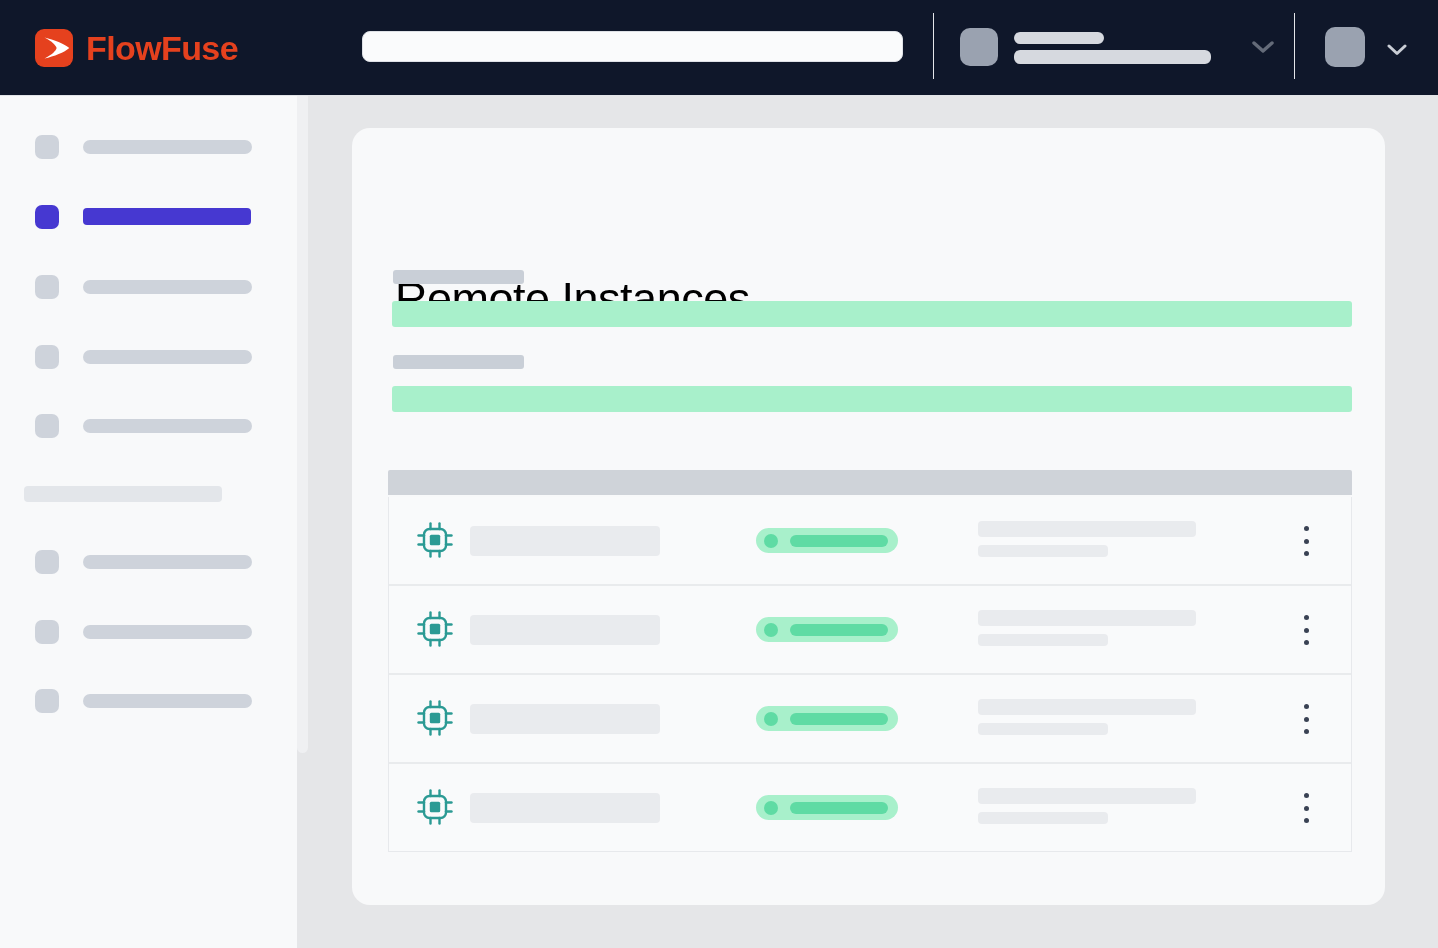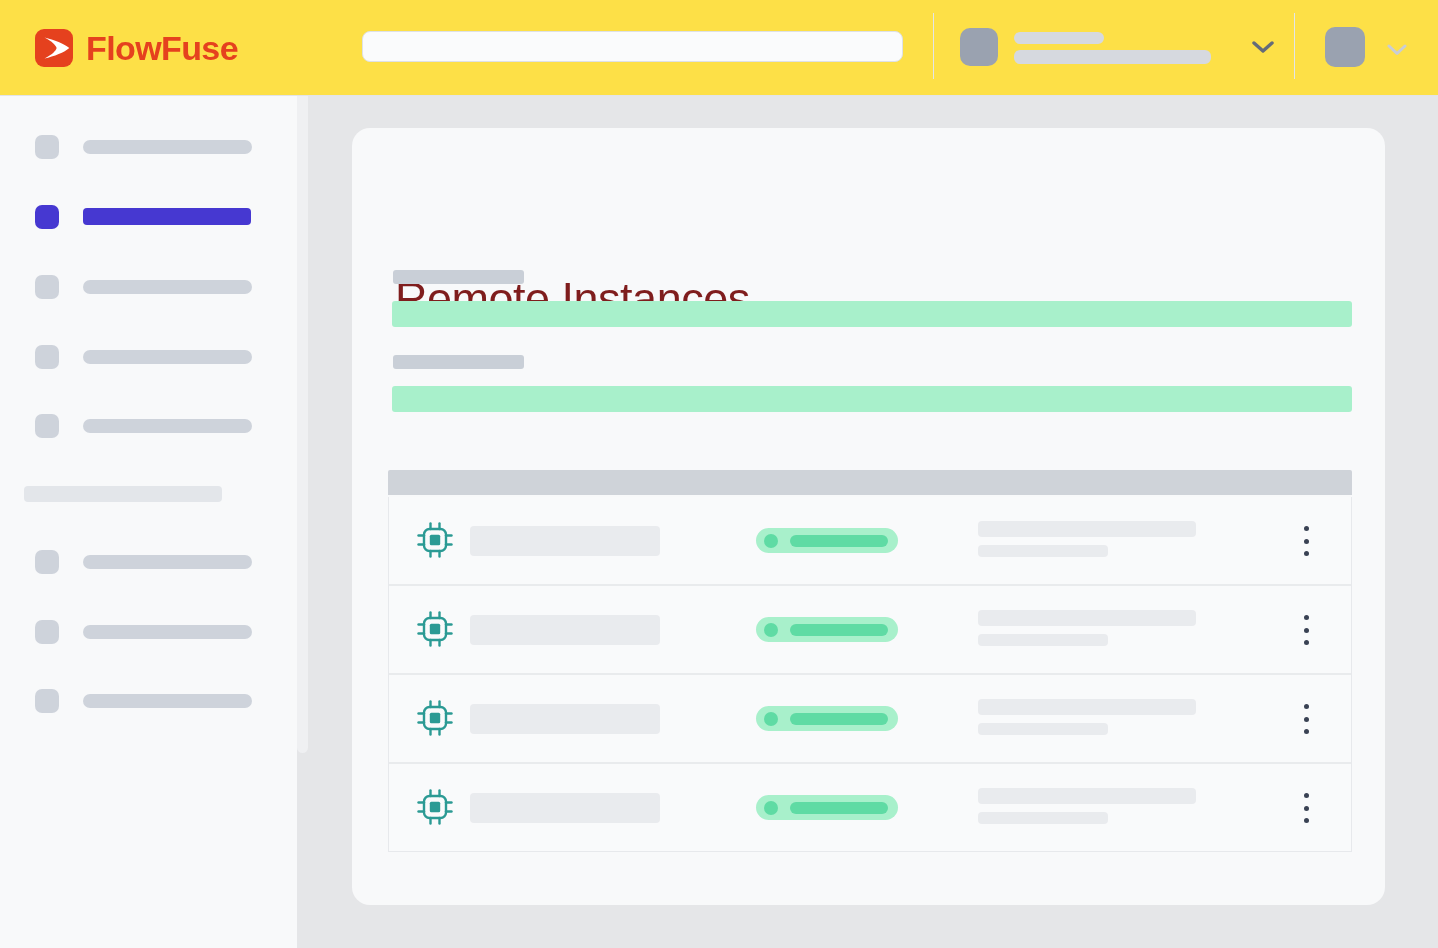--- a/index.html
+++ b/index.html
@@ -2,21 +2,21 @@
 <html><head>
 <meta charset="utf-8">
 <style>
   html,body{margin:0;padding:0;}
   body{width:1438px;height:948px;position:relative;overflow:hidden;
        background:#E5E6E8;font-family:"Liberation Sans",sans-serif;}
   .abs{position:absolute;}
 
   
   .header{position:absolute;left:0;top:0;width:1438px;height:95px;
-          background:#fde047;border-bottom:1px solid #E2E4E8;z-index:5;}
+          background:#0f172a;border-bottom:1px solid #E2E4E8;z-index:5;}
   .logo{position:absolute;left:35px;top:29px;display:flex;align-items:center;gap:13px;cursor:pointer;}
   .logo-mark{width:38px;height:38px;border-radius:9px;background:#E5411E;display:block;}
   .logo-text{font-size:34px;font-weight:bold;letter-spacing:-0.6px;color:#E5411E;line-height:38px;}
   .search{position:absolute;left:362px;top:31px;width:541px;height:31px;box-sizing:border-box;
           border:1px solid #DEE1E6;border-radius:8px;background:#FAFBFC;outline:none;
           font-size:14px;padding:0 12px;color:#394150;}
   .hdr-divider{position:absolute;top:13px;width:1px;height:66px;background:#E3E5E9;}
   .sq{border-radius:10px;background:#9AA2B0;display:block;}
   .hbar{border-radius:6px;background:#D6D9DF;display:block;}
   .chev{position:absolute;}
@@ -31,21 +31,21 @@
   .si1{top:40px}.si2{top:110px}.si3{top:180px}.si4{top:250px}.si5{top:319px}
   .si6{top:455px}.si7{top:525px}.si8{top:594px}
   .side-section{position:absolute;left:24px;top:391px;width:198px;height:16px;border-radius:4px;background:#E3E6EA;}
   .scroll-strip{position:absolute;left:297px;top:95px;width:11px;height:658px;
                 background:#EFF0F2;border-radius:0 0 6px 6px;}
 
   
   .card{position:absolute;left:352px;top:128px;width:1033px;height:777px;
         background:#F8F9FA;border-radius:18px;}
   .page-title{position:absolute;left:43px;top:145px;margin:0;font-size:45px;font-weight:500;
-              color:#7f1d1d;letter-spacing:-0.5px;}
+              color:#000000;letter-spacing:-0.5px;}
   .f-label{position:absolute;left:41px;width:131px;height:14px;border-radius:3px;background:#C9CFD7;}
   .f-input{position:absolute;left:40px;width:960px;height:26px;border-radius:3px;background:#A8F0CB;}
   .fl1{top:142px}.fi1{top:173px}.fl2{top:227px}.fi2{top:258px}
 
   
   .table{position:absolute;left:36px;top:342px;width:964px;}
   .t-head{height:25px;background:#CFD3D9;border-radius:2px 2px 0 0;}
   .t-body{border:1px solid #E7E9EC;border-top:none;box-sizing:border-box;}
   .row{position:relative;height:87px;background:#F9FAFB;border-top:2px solid #E9EBED;cursor:pointer;}
   .row:first-child{border-top:none;margin-top:2px;}

